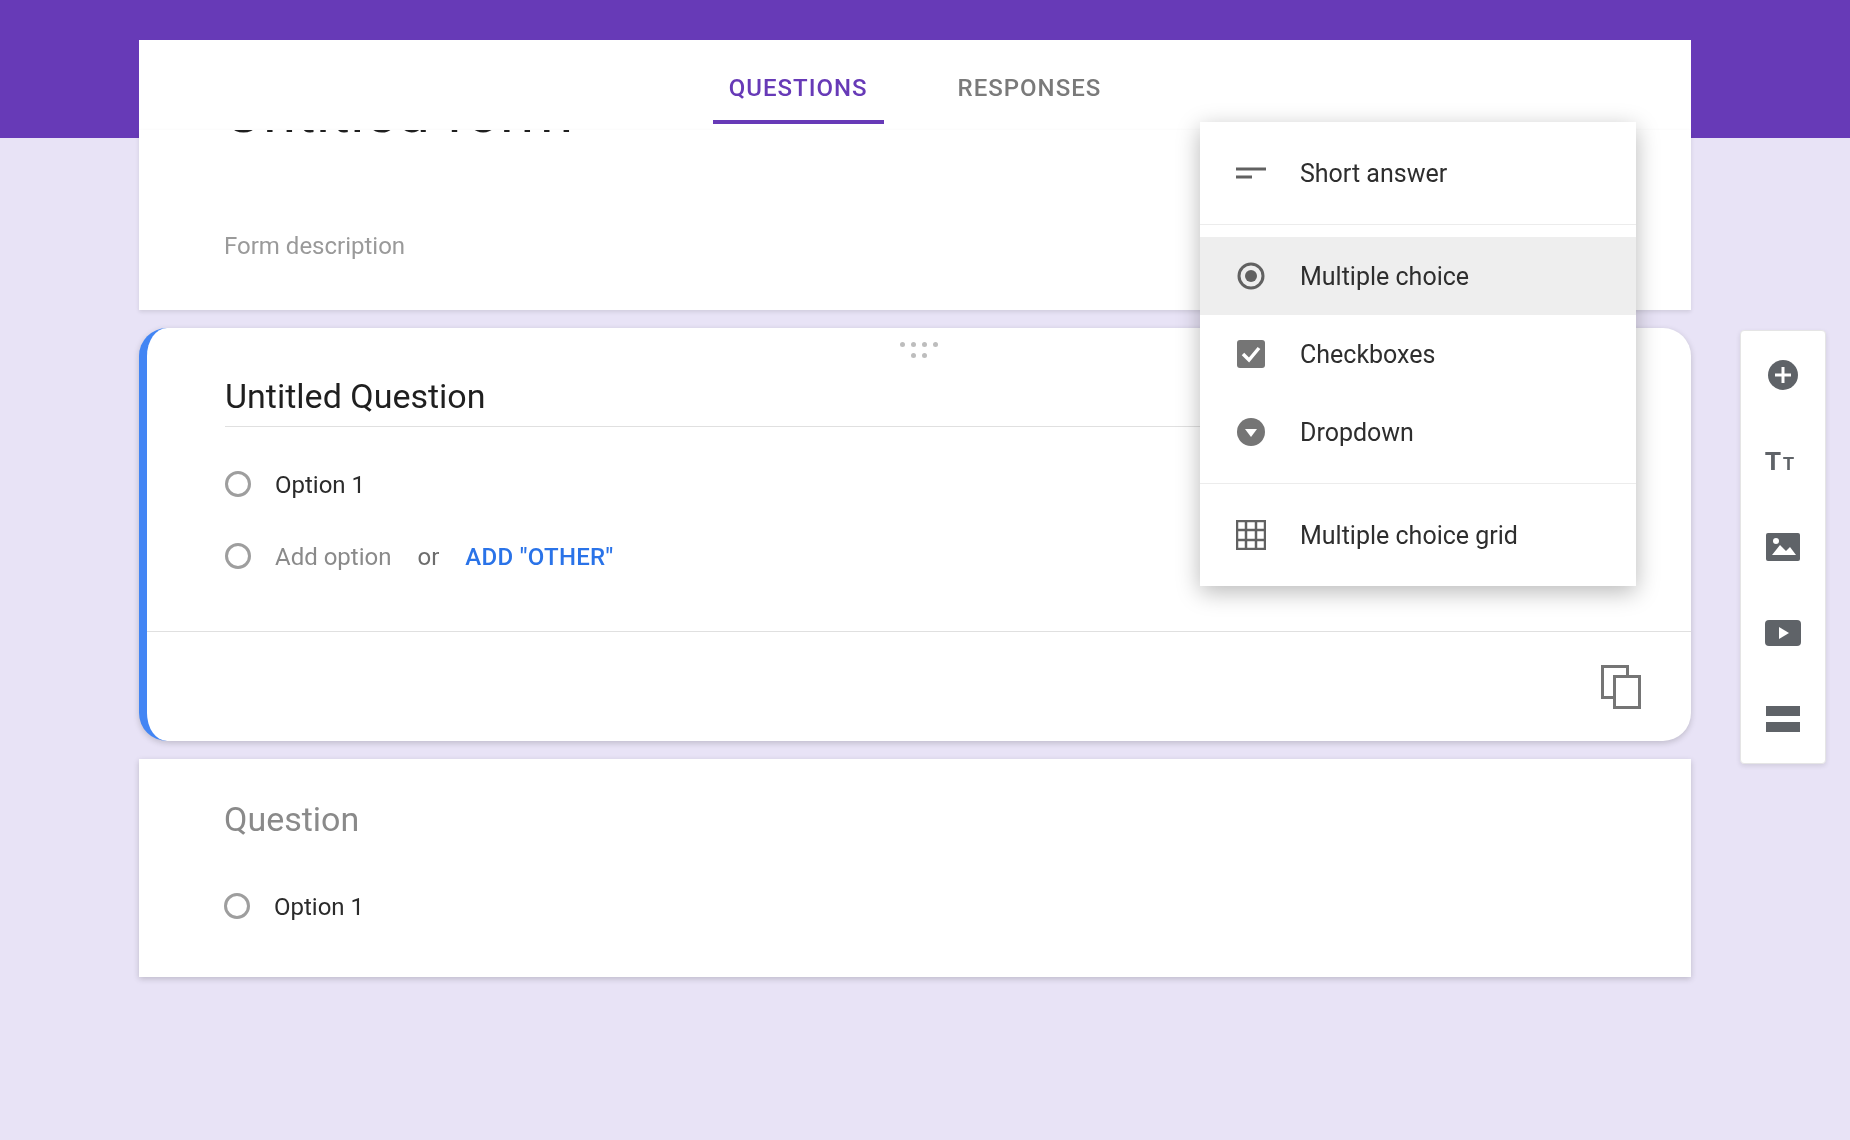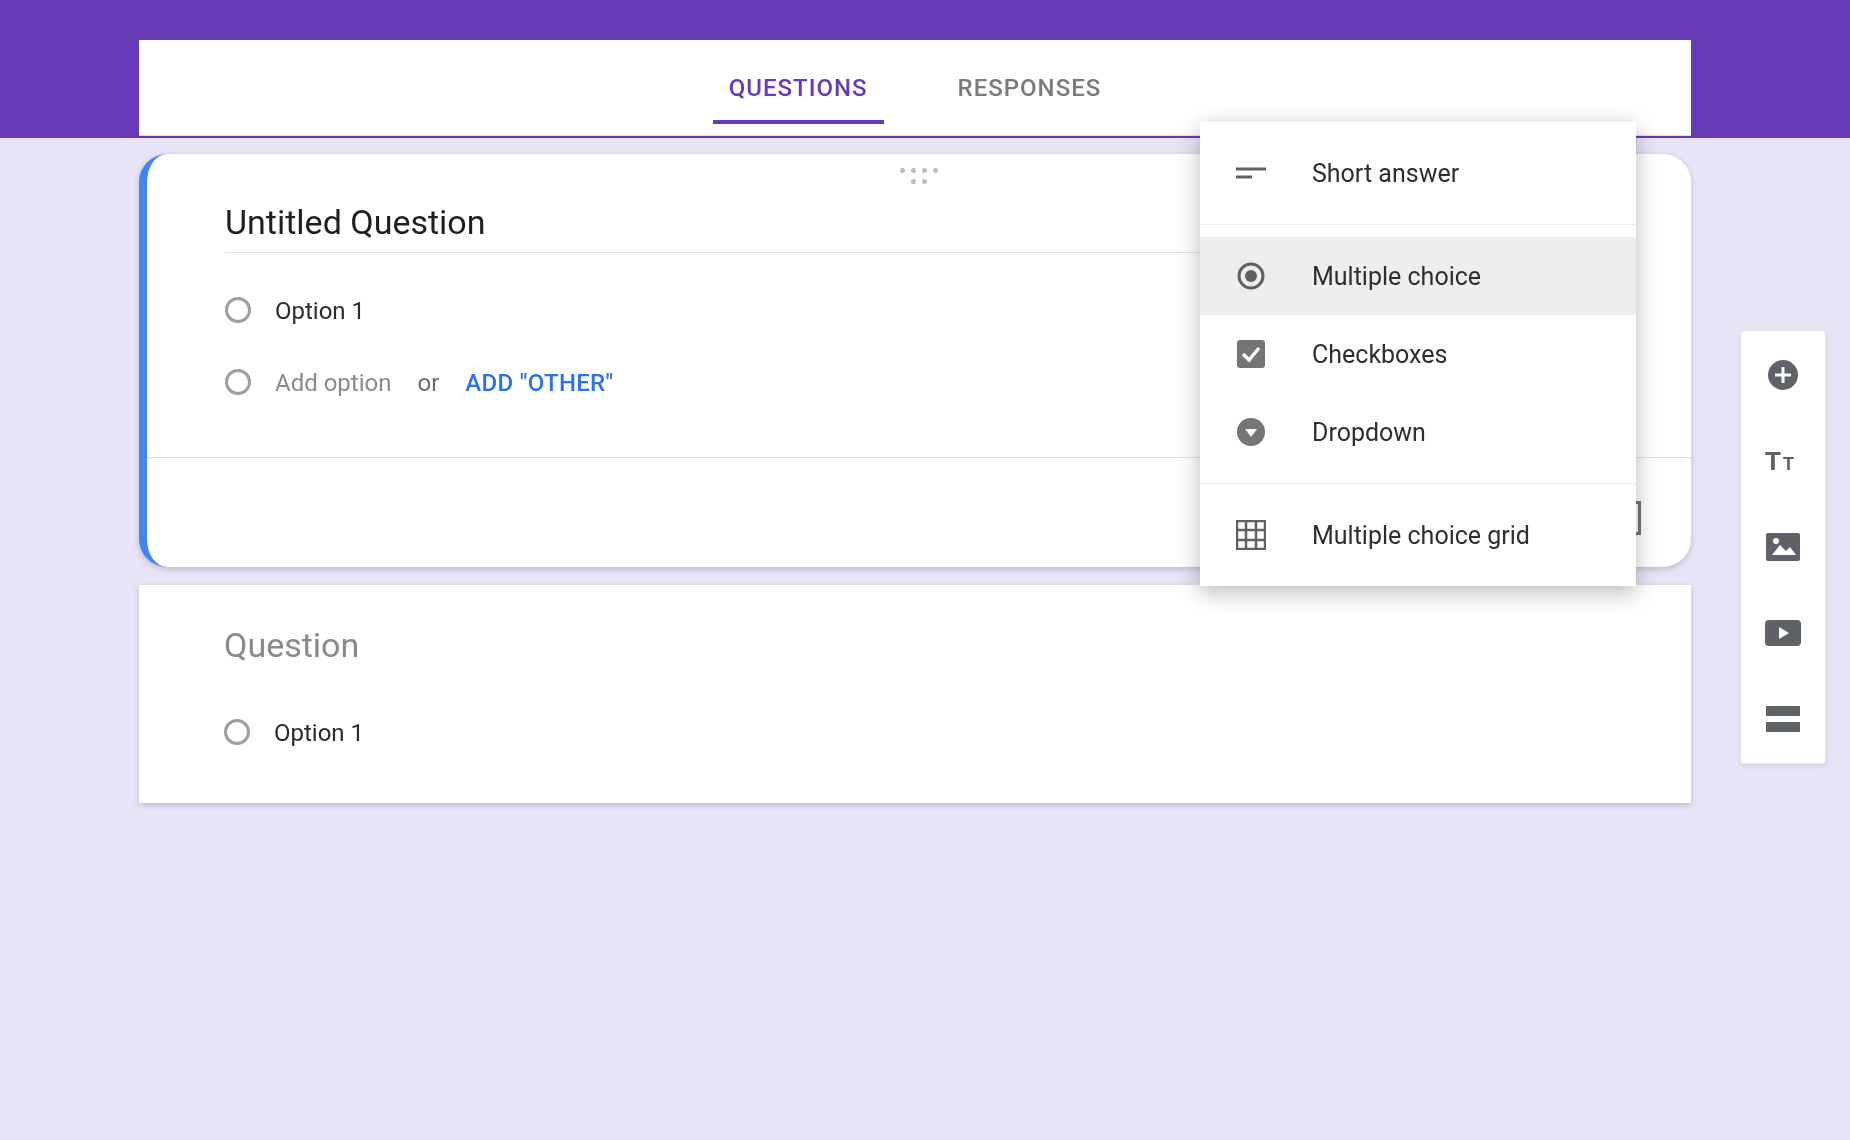--- a/index.html
+++ b/index.html
@@ -185,41 +185,47 @@
     width: 436px;
     background: #fff;
     box-shadow: 0 6px 22px rgba(0,0,0,0.28);
     z-index: 50;
   }
   .menu-section { border-bottom: 1px solid #ececec; padding: 12px 0; }
   .menu-section:last-child { border-bottom: none; }
   .menu-item {
     display: flex;
     align-items: center;
-    gap: 44px;
+    gap: 32px;
     padding: 22px 34px;
     font-size: 25px;
     color: #2e2e2e;
     cursor: pointer;
   }
   .menu-item.selected { background: #eeeeee; }
   .mi-icon { width: 34px; height: 34px; display:flex; align-items:center; justify-content:center; color:#616161; flex-shrink:0;}
 </style>
 </head>
 <body>
 
 <div class="top-purple"></div>
 
 <div class="canvas">
 
   <div class="tabs-bar">
     <div class="tab active">QUESTIONS</div>
     <div class="tab">RESPONSES</div>
   </div>
 
+  <div class="form-header-card">
+    <div class="form-title-cut">
+        <span>Untitled form</span>
+      </div>
+    <div class="form-desc">Form description</div>
+  </div>
 
   <div class="question-card active">
     <div class="drag-handle">
       <div class="dot"></div>
         <div class="dot"></div>
         <div class="dot"></div>
       <div class="dot"></div>
         <div class="dot"></div>
         <div class="dot"></div>
     </div>

